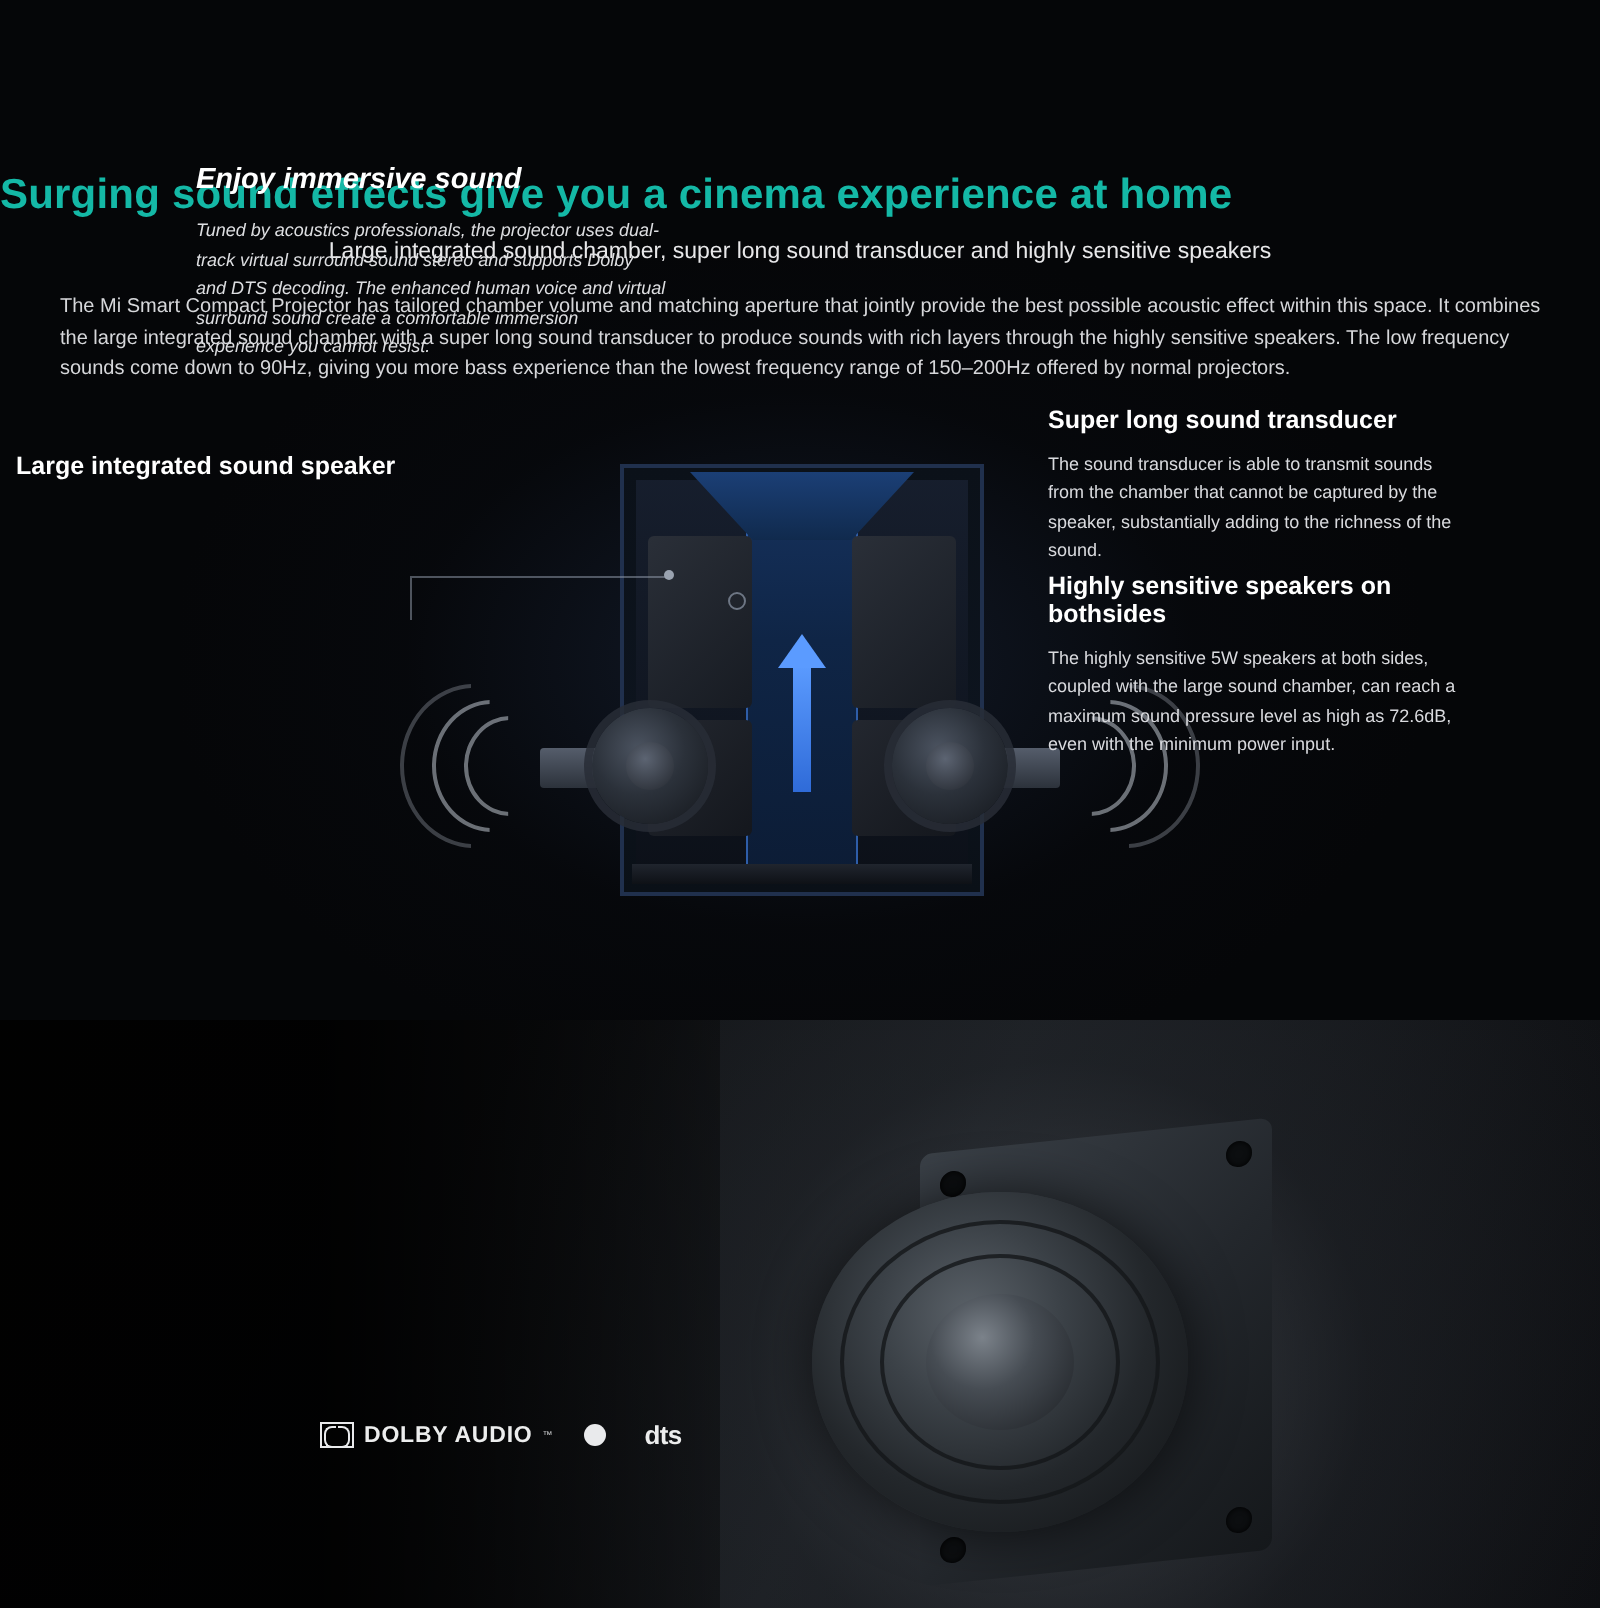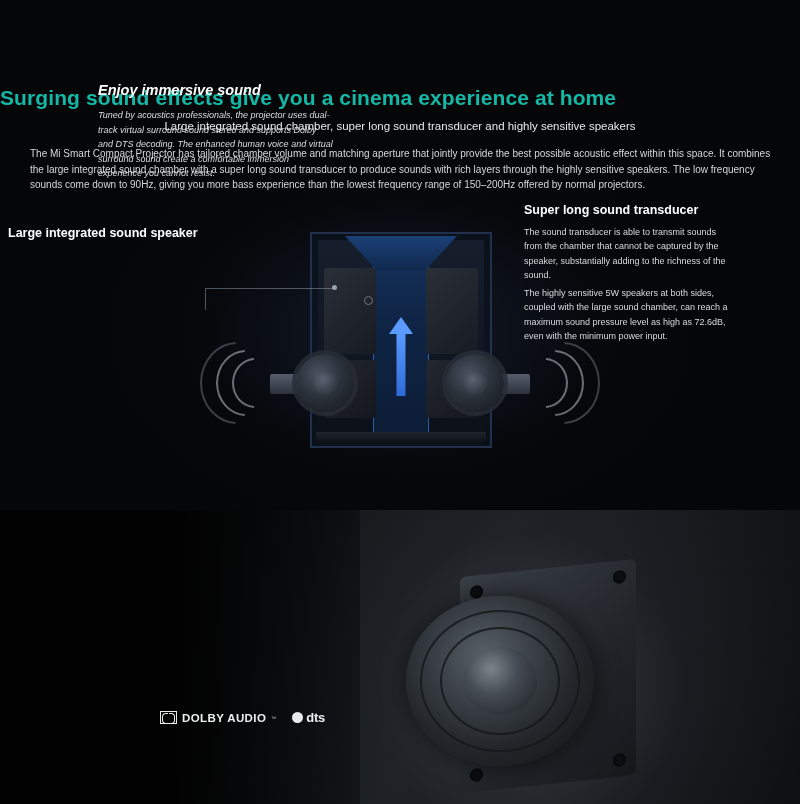--- a/index.html
+++ b/index.html
@@ -396,21 +396,21 @@
   .dolby-text {
     font-size: 11.5px;
     font-weight: bold;
     letter-spacing: 0.4px;
     color: #eceded;
   }
   .dolby-tm { font-size: 5px; vertical-align: super; color: #cfd0d2; }
   .dts {
     display: flex;
     align-items: center;
-    gap: 3px;
+    gap: 19px;
   }
   .dts-mark {
     width: 11px; height: 11px;
     border-radius: 50%;
     background: #e9eaec;
   }
   .dts-text {
     font-size: 13px;
     font-weight: bold;
     color: #eceded;
@@ -470,20 +470,21 @@
     <div class="callout-left">
       <div class="callout-h">Large integrated sound speaker</div>
     </div>
 
     <div class="callout-right-1">
       <div class="callout-h">Super long sound transducer</div>
       <div class="callout-p">The sound transducer is able to transmit sounds from the chamber that cannot be captured by the speaker, substantially adding to the richness of the sound.</div>
     </div>
 
     <div class="callout-right-2">
+      <div class="callout-h">Highly sensitive speakers on bothsides</div>
       <div class="callout-p">The highly sensitive 5W speakers at both sides, coupled with the large sound chamber, can reach a maximum sound pressure level as high as 72.6dB, even with the minimum power input.</div>
     </div>
   </section>
 
   <section class="bottom">
     <div class="bottom-photo"></div>
 
     <div class="driver">
       <div class="driver-plate">
         <div class="driver-hole" style="left:10px; top:10px;"></div>

